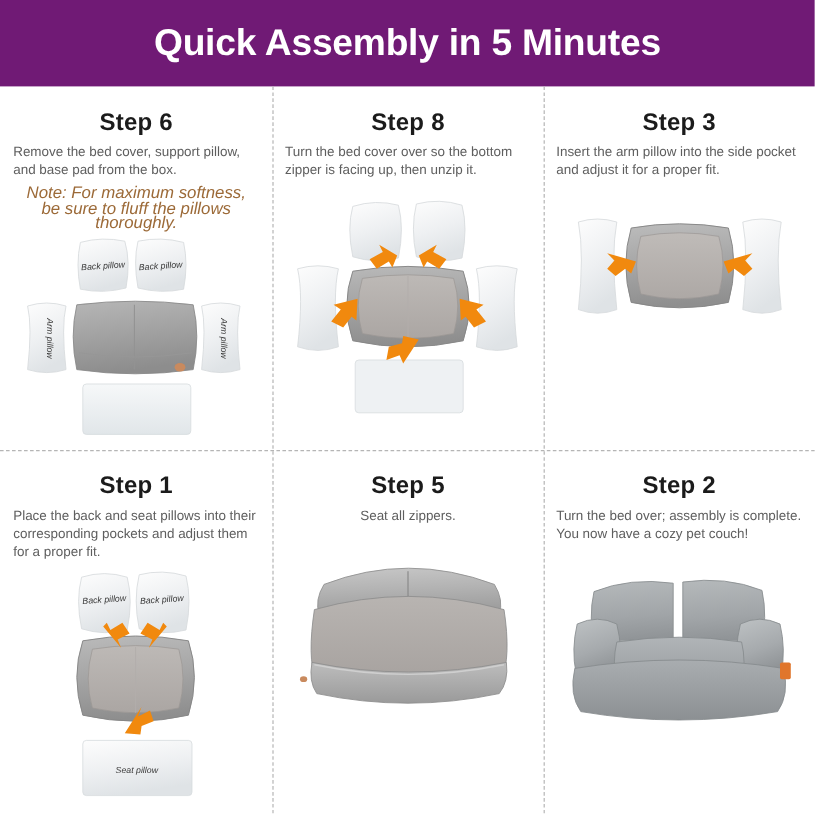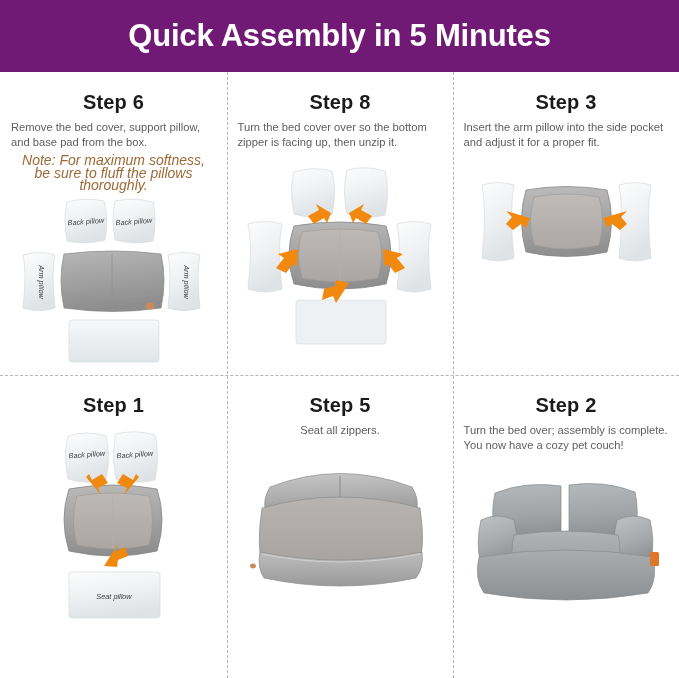--- a/index.html
+++ b/index.html
@@ -280,20 +280,21 @@
         </g>
         <g>
           <path d="M141 64 L165 57 L159 63 L165 70 L158 76 L150 70 L145 74 Z" fill="#f1890e"></path>
         </g>
       </svg>
     </div>
   </div>
 
   <div class="step-cell">
     <div class="step-title">Step 1</div>
+    <div class="step-desc">Place the back and seat pillows into their corresponding pockets and adjust them for a proper fit.</div>
     <div class="illus">
       <svg width="209" height="195" viewBox="0 0 209 195">
         <defs>
           <linearGradient id="pg4" x1="0" y1="0" x2="0.3" y2="1">
             <stop offset="0%" stop-color="#fdfdfd"></stop>
             <stop offset="55%" stop-color="#eef0f2"></stop>
             <stop offset="100%" stop-color="#dfe3e6"></stop>
           </linearGradient>
           <linearGradient id="gg4" x1="0" y1="0" x2="0.1" y2="1">
             <stop offset="0%" stop-color="#bababa"></stop>

